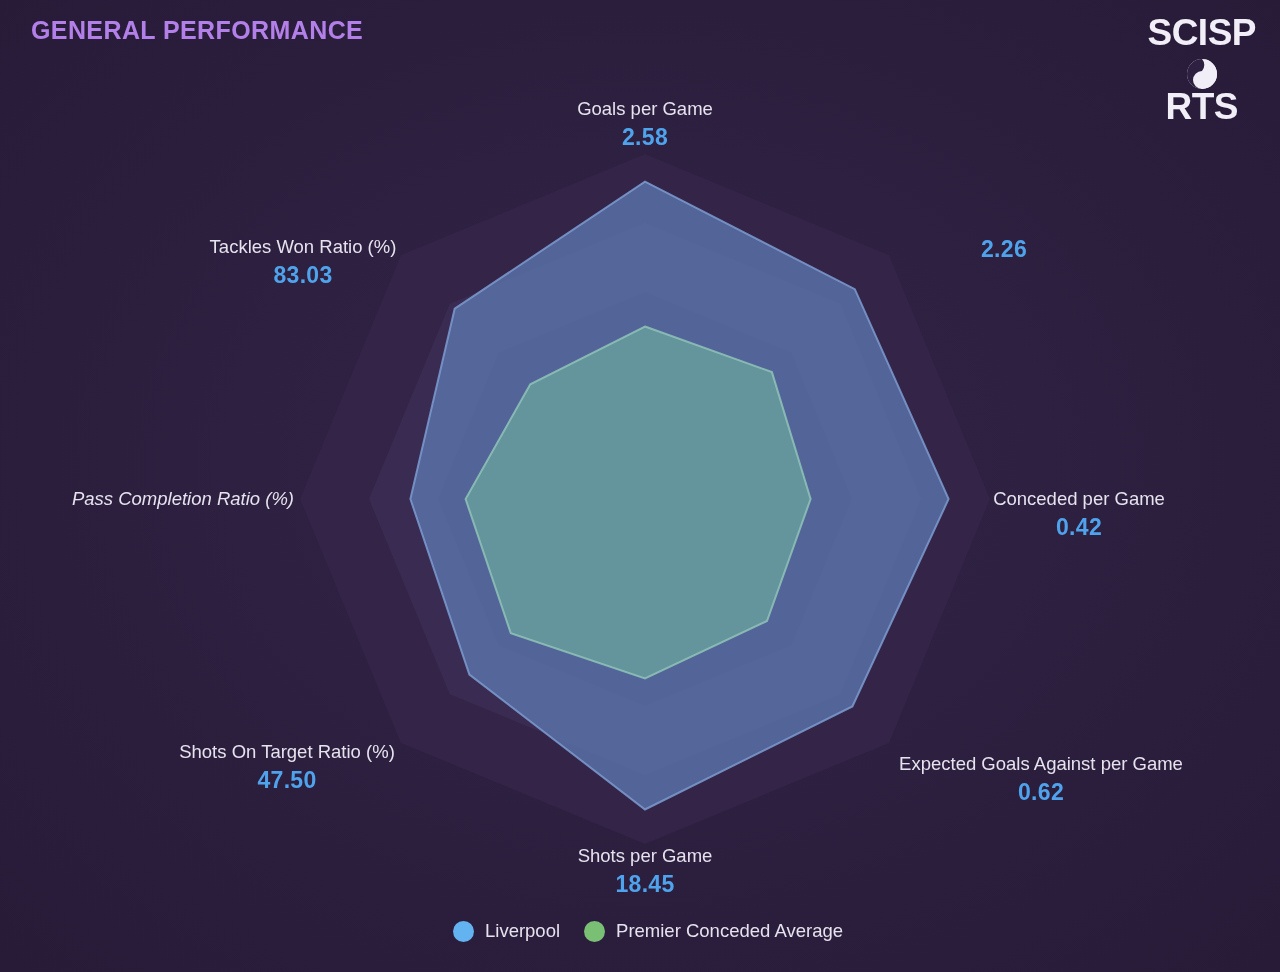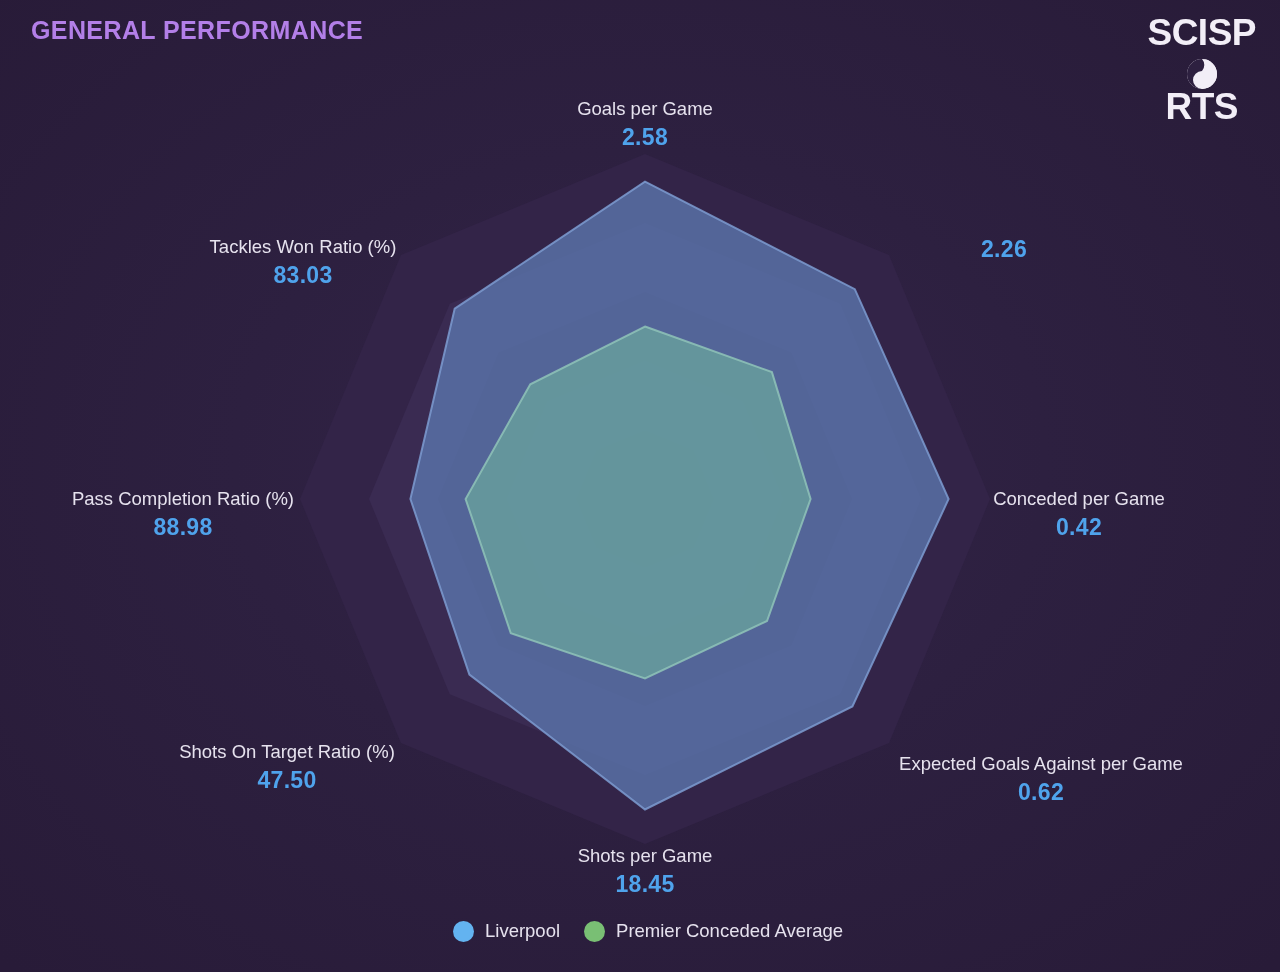--- a/index.html
+++ b/index.html
@@ -170,23 +170,22 @@
         <div class="value">0.62</div>
       </div>
       <div class="axis-label" style="left: 645px; top: 843px;">
         <div class="name">Shots per Game</div>
         <div class="value">18.45</div>
       </div>
       <div class="axis-label" style="left: 287px; top: 739px;">
         <div class="name">Shots On Target Ratio (%)</div>
         <div class="value">47.50</div>
       </div>
-      <div class="axis-label" style="left: 183px; top: 486px;">
+      <div class="axis-label" style="left: 183px; top: 486px; font-style: italic;">
         <div class="name">Pass Completion Ratio (%)</div>
-        <div class="value">88.98</div>
       </div>
       <div class="axis-label" style="left: 303px; top: 234px;">
         <div class="name">Tackles Won Ratio (%)</div>
         <div class="value">83.03</div>
       </div>
     </div>
 
   <div class="legend">
     <div class="legend-item">
       <span class="legend-swatch" style="background: rgb(99, 179, 240);"></span>

